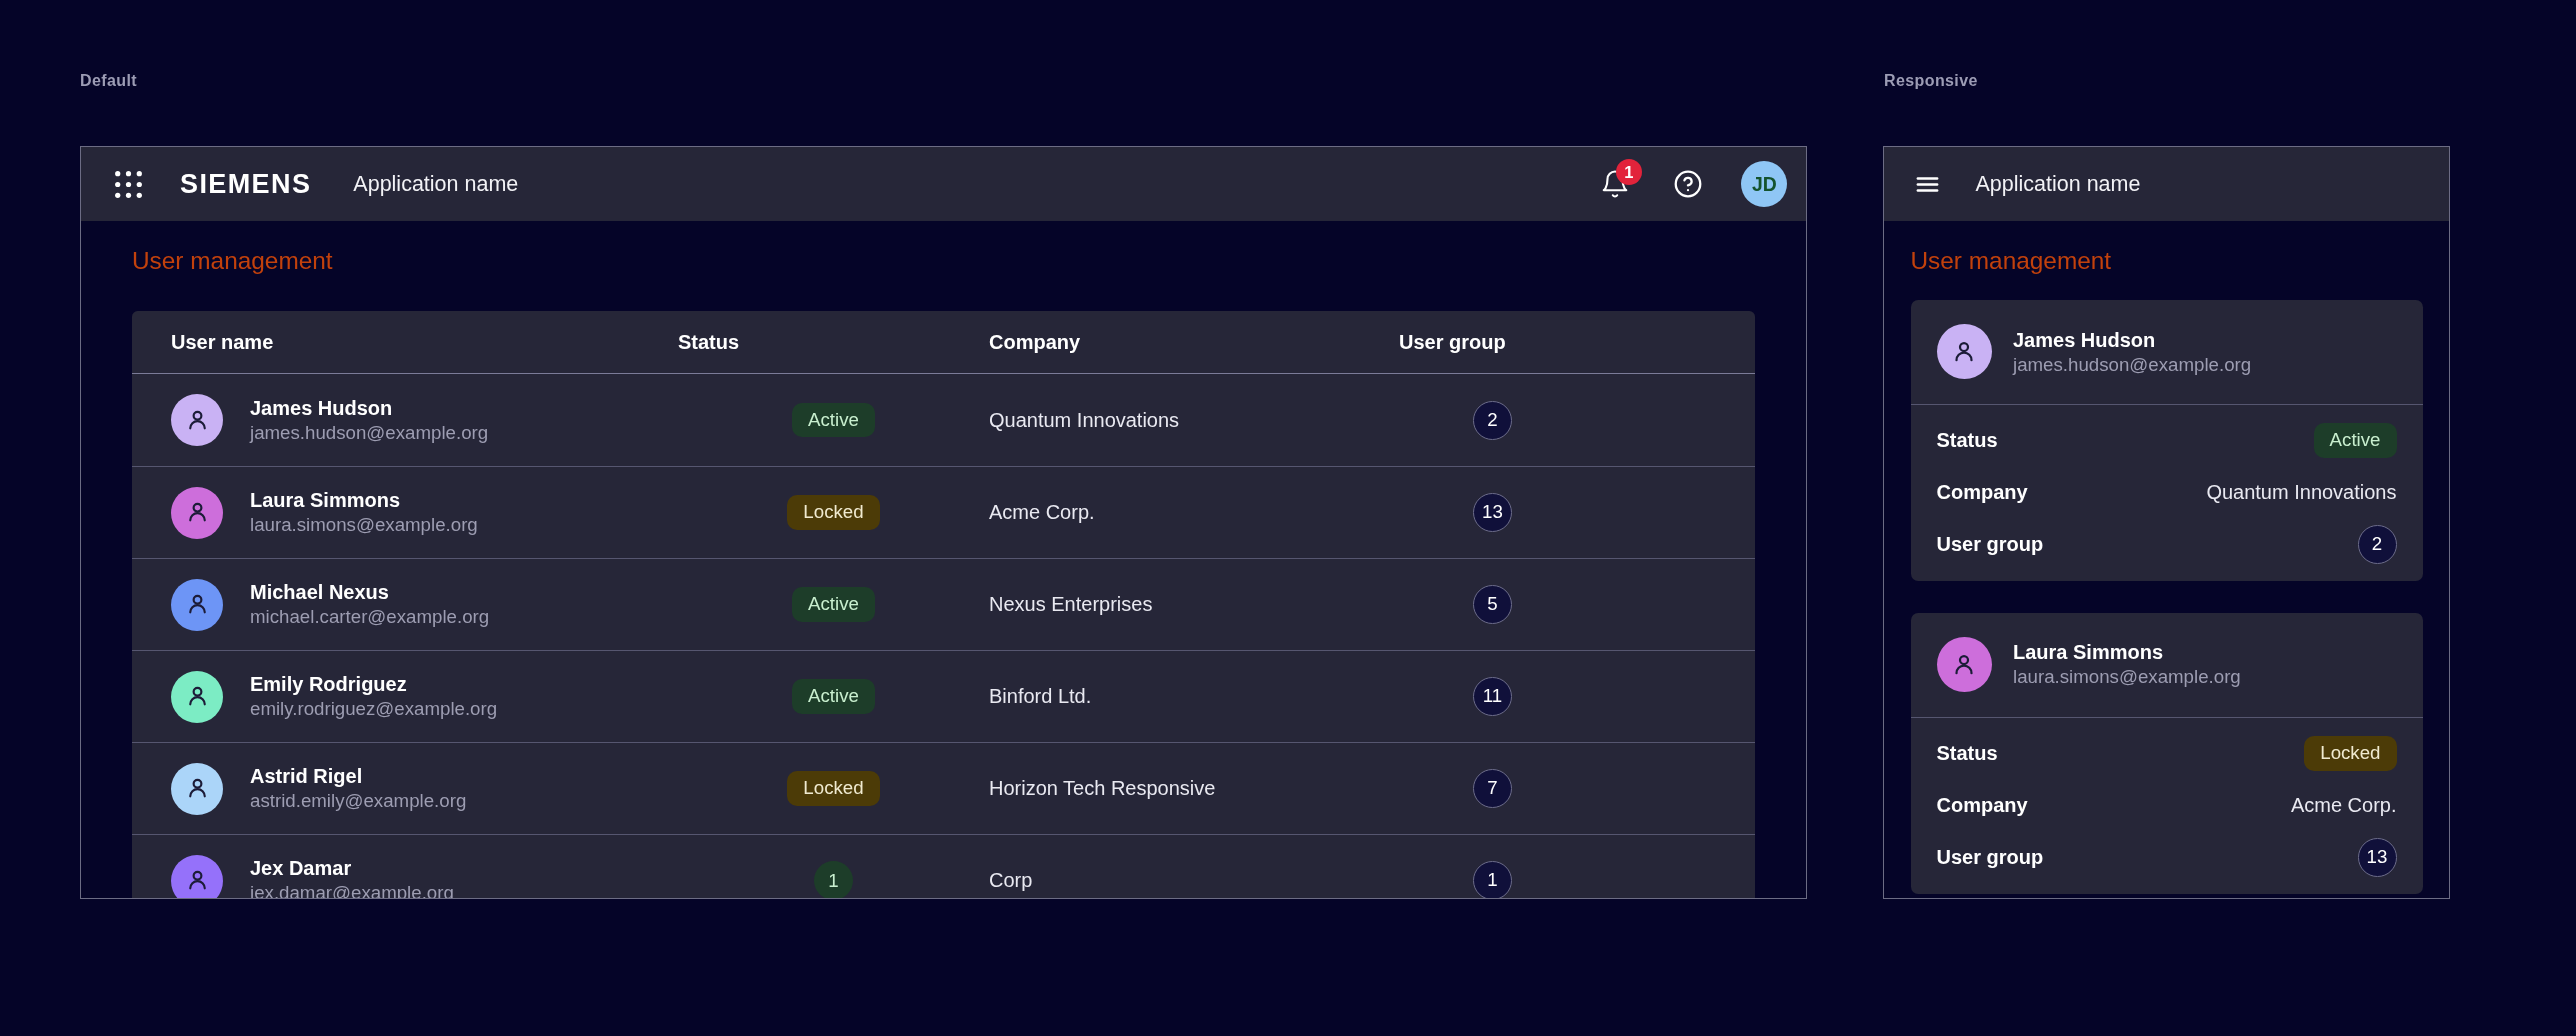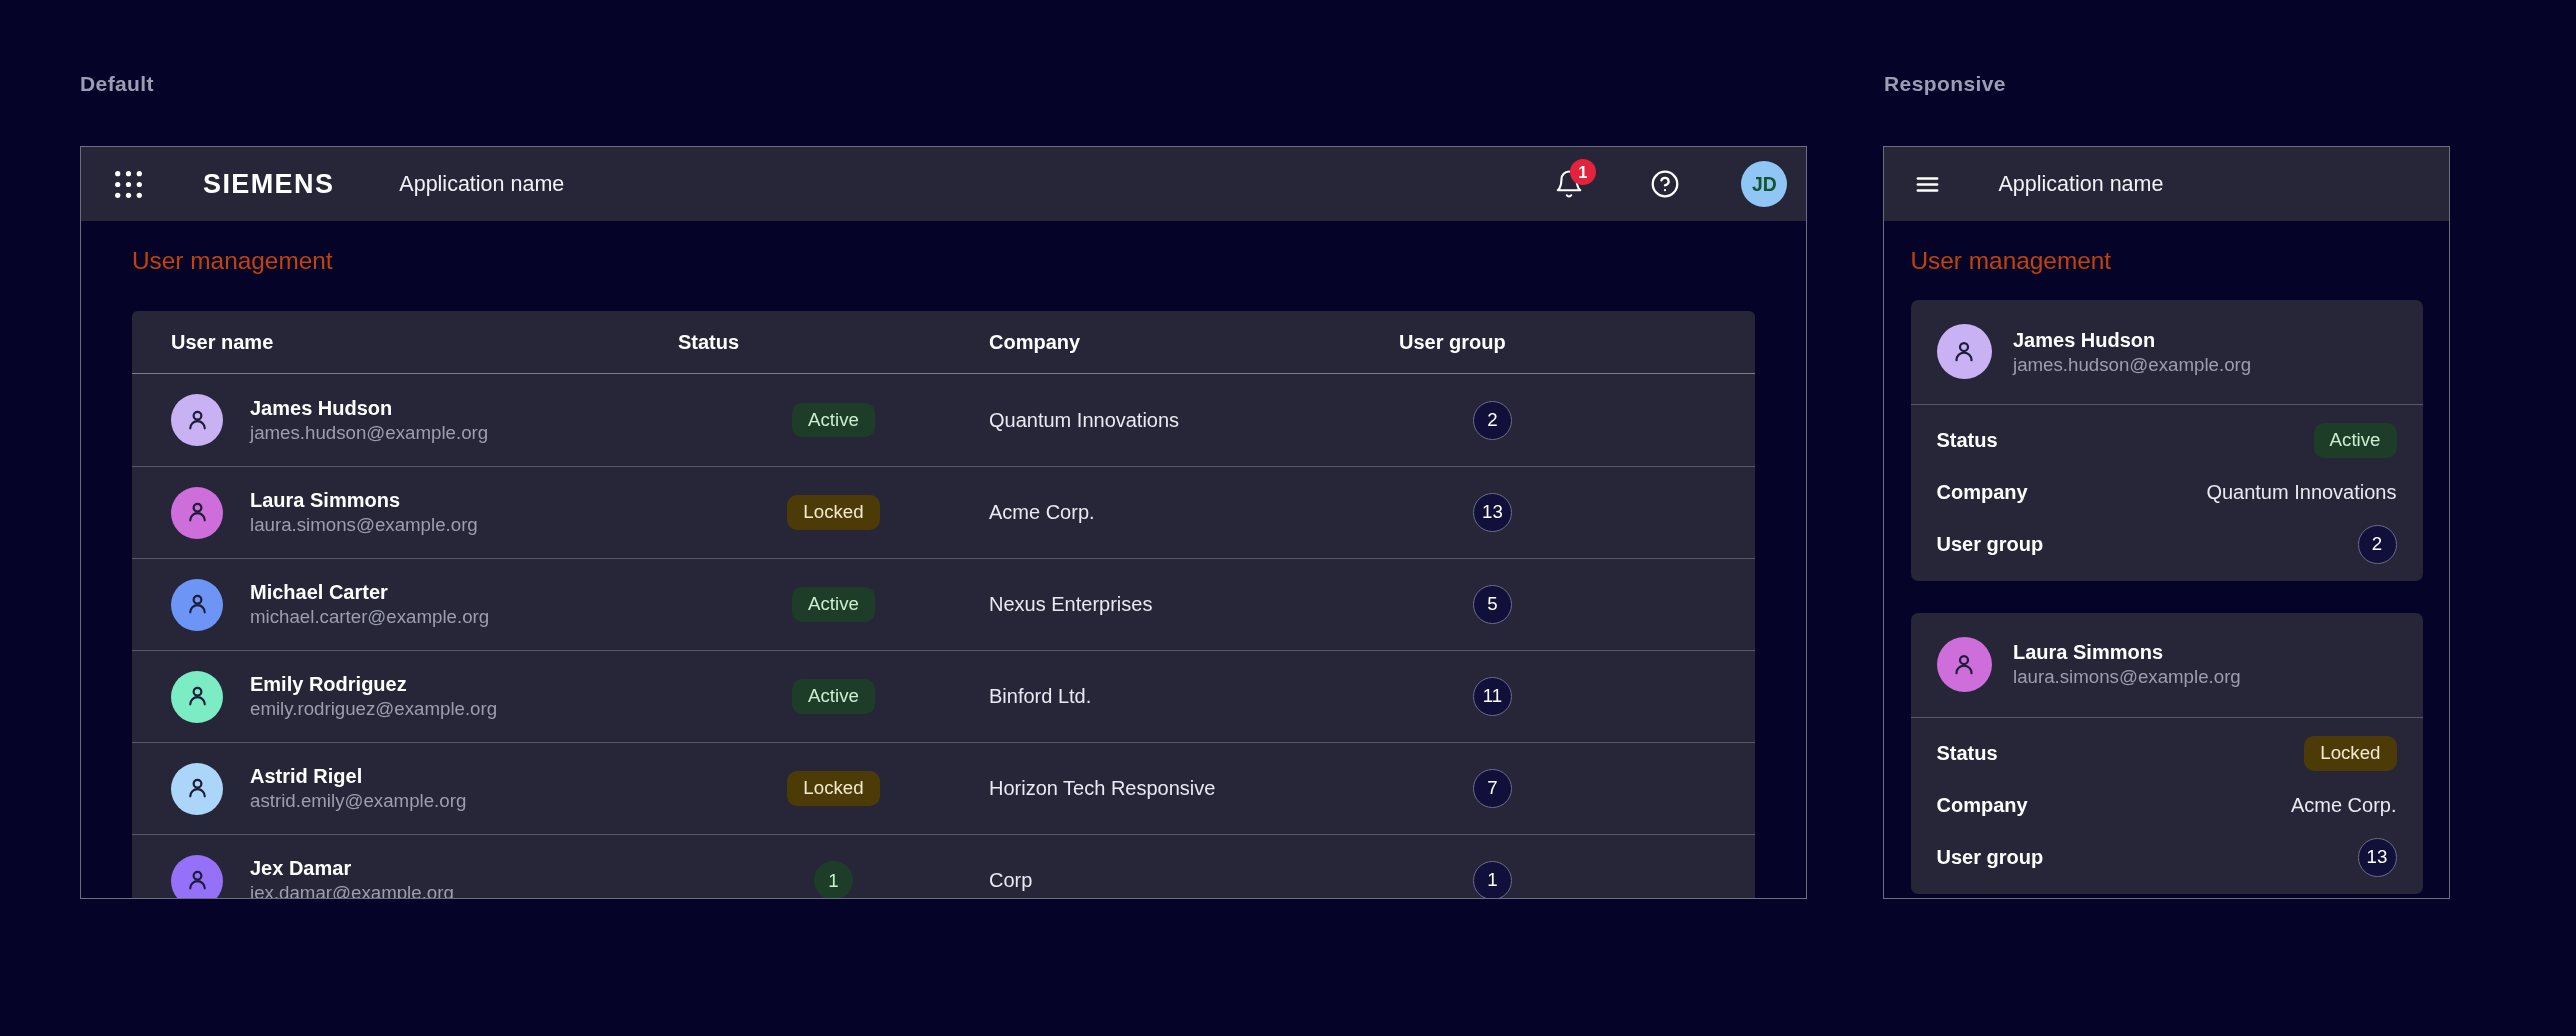--- a/index.html
+++ b/index.html
@@ -6,40 +6,39 @@
   html,body { width:2576px; height:1036px; }
   body {
     background:#050428;
     font-family:"Liberation Sans", sans-serif;
     color:#ffffff;
     overflow:hidden;
     position:relative;
   }
   .section-label {
     position:absolute; top:72px;
-    font-size:21px; font-weight:700; color:#9c9cb4;
+    font-size:16px; font-weight:700; color:#9c9cb4;
     letter-spacing:0.4px;
   }
   #label-default { left:80px; }
   #label-responsive { left:1884px; }
 
   .panel {
     position:absolute; top:146px;
     border:1.4px solid #6c6c84;
     background:#050428;
     overflow:hidden;
   }
   #panel-default { left:80px; width:1727px; height:753px; }
   #panel-responsive { left:1883px; width:567px; height:753px; }
 
   .app-header {
     height:74px; background:#262638;
     display:flex; align-items:center;
     padding:0 18.7px 0 29px;
-    gap:23px;
   }
   .brand {
     font-size:27px; font-weight:800; letter-spacing:1.4px;
     margin-left:33px; color:#ffffff;
   }
   .app-name { font-size:21.5px; color:#f2f2f6; margin-left:42px; }
   .header-spacer { flex:1; }
 
   .icon-btn {
     background:none; border:none; cursor:pointer;
@@ -254,21 +253,21 @@
         <div class="cell-user">
           <div class="avatar" style="background: rgb(109, 149, 246);">
             <span>
                 <svg width="29" height="29" viewBox="0 0 24 24" fill="none" stroke="#1c1c38" stroke-width="1.8" stroke-linecap="round">
                   <circle cx="12" cy="8" r="3.2"></circle>
                   <path d="M6 18.5c0-3.3 2.7-6 6-6s6 2.7 6 6"></path>
                 </svg>
               </span>
           </div>
           <div class="user-text">
-            <div class="user-name">Michael Carter</div>
+            <div class="user-name">Michael Nexus</div>
             <div class="user-email">michael.carter@example.org</div>
           </div>
         </div>
         <div class="cell-status">
             <span class="badge badge-active">Active</span>
           </div>
         <div class="cell-company">Nexus Enterprises</div>
         <div class="cell-group">
             <span class="group-slot">
               <span class="badge-group">5</span>

